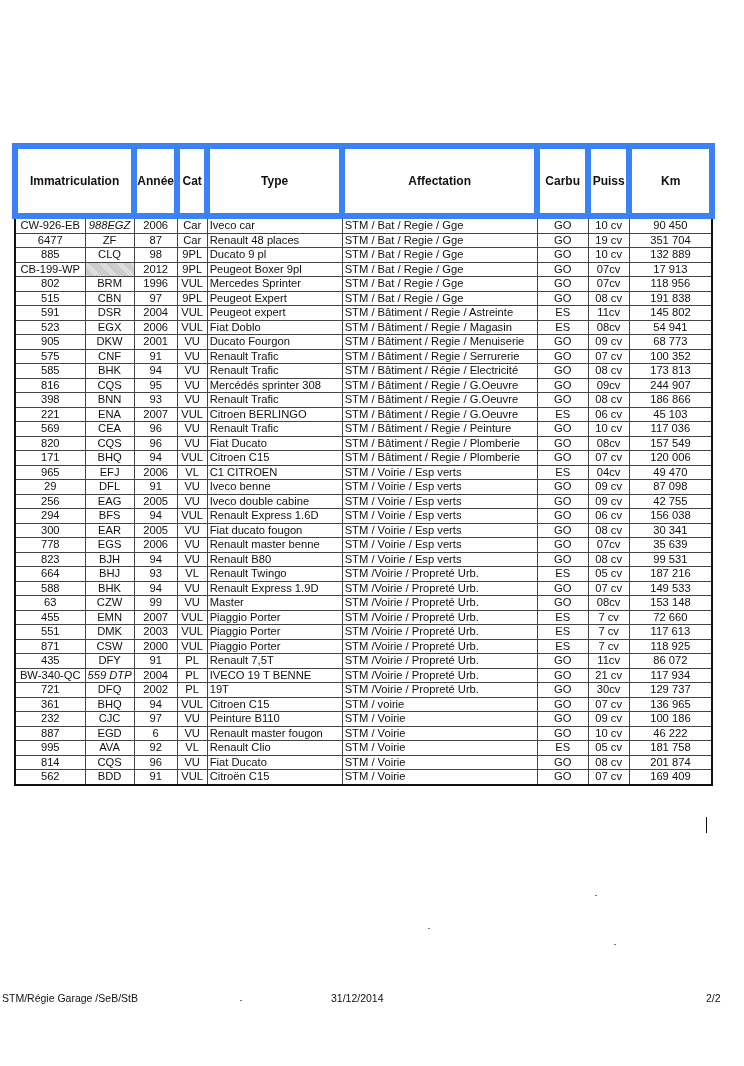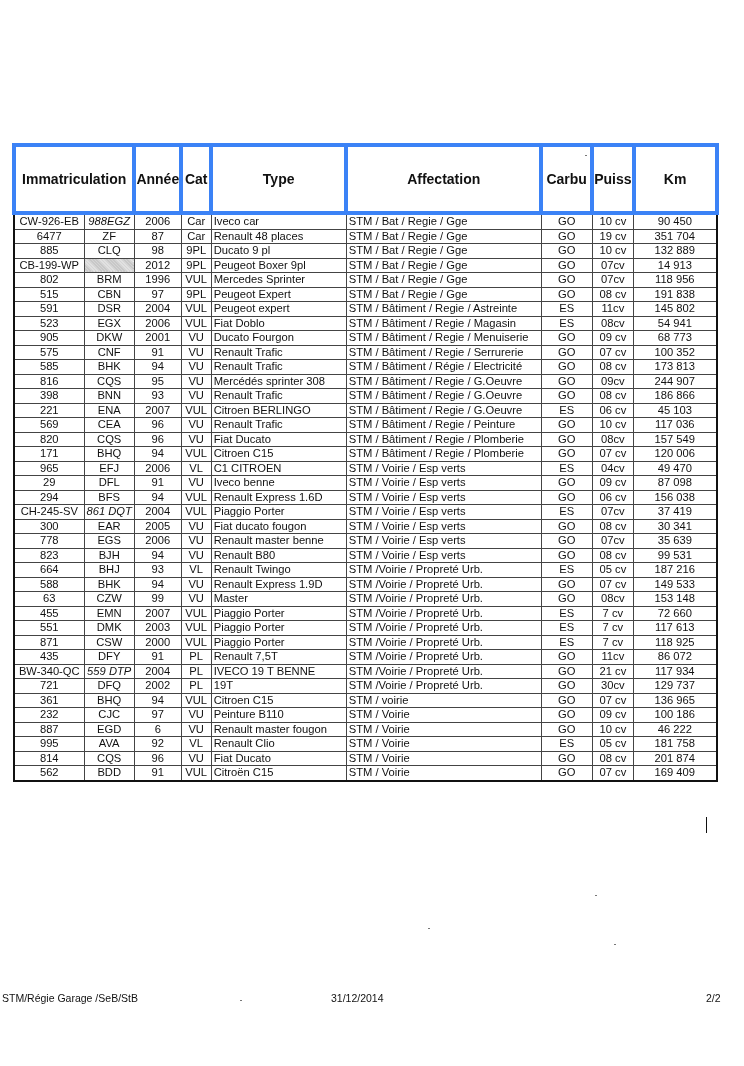--- a/index.html
+++ b/index.html
@@ -1,21 +1,21 @@
 <!DOCTYPE html>
 <html><head>
 <meta charset="utf-8">
 <style>
   html, body { margin:0; padding:0; background:#ffffff; }
   body { width:744px; height:1066px; position:relative; overflow:hidden;
          font-family:"Liberation Sans", sans-serif; color:#111; }
   .page { position:absolute; left:0; top:0; width:744px; height:1066px; }
   table.fleet { position:absolute; left:12px; top:143px; border-collapse:collapse;
                 border:2px solid #111; table-layout:fixed; }
-  table.fleet th { font-size:14px; font-weight:bold; height:64px; border:4px solid #3b82f6;
+  table.fleet th { font-size:12px; font-weight:bold; height:64px; border:6px solid #3b82f6;
                    text-align:center; vertical-align:middle; padding:0; }
   table.fleet td { font-size:11.2px; height:13.5px; line-height:13px; border:1px solid #444;
                    padding:0 2px; white-space:nowrap; overflow:hidden; }
   td.c { text-align:center; }
   td.l { text-align:left; }
   td.ital { font-style:italic; font-size:8.5px; text-align:center;margin-top:28px; }
   td.hatch { background:repeating-linear-gradient(45deg,#bbb 0 1px,#eee 1px 2px); }
   .rightline { position:absolute; left:706px; top:817px; width:1px; height:16px; background:#111; }
   .footer { position:absolute; top:992px; font-size:10.5px; }
   .f-left { left:2px; }
@@ -87,21 +87,21 @@
         </tr>
         <tr>
           <td class="c">CB-199-WP</td>
           <td class="c hatch"></td>
           <td class="c">2012</td>
           <td class="c">9PL</td>
           <td class="l">Peugeot Boxer 9pl</td>
           <td class="l">STM / Bat / Regie / Gge</td>
           <td class="c">GO</td>
           <td class="c">07cv</td>
-          <td class="c">14 913</td>
+          <td class="c">17 913</td>
         </tr>
         <tr>
           <td class="c">802</td>
           <td class="c">BRM</td>
           <td class="c">1996</td>
           <td class="c">VUL</td>
           <td class="l">Mercedes Sprinter</td>
           <td class="l">STM / Bat / Regie / Gge</td>
           <td class="c">GO</td>
           <td class="c">07cv</td>
@@ -255,40 +255,40 @@
           <td class="c">DFL</td>
           <td class="c">91</td>
           <td class="c">VU</td>
           <td class="l">Iveco benne</td>
           <td class="l">STM / Voirie / Esp verts</td>
           <td class="c">GO</td>
           <td class="c">09 cv</td>
           <td class="c">87 098</td>
         </tr>
         <tr>
+          <td class="c">256</td>
+          <td class="c">EAG</td>
+          <td class="c">2005</td>
+          <td class="c">VU</td>
+          <td class="l">Iveco double cabine</td>
+          <td class="l">STM / Voirie / Esp verts</td>
+          <td class="c">GO</td>
+          <td class="c">09 cv</td>
+          <td class="c">42 755</td>
+        </tr>
+        <tr>
           <td class="c">294</td>
           <td class="c">BFS</td>
           <td class="c">94</td>
           <td class="c">VUL</td>
           <td class="l">Renault Express 1.6D</td>
           <td class="l">STM / Voirie / Esp verts</td>
           <td class="c">GO</td>
           <td class="c">06 cv</td>
           <td class="c">156 038</td>
-        </tr>
-        <tr>
-          <td class="c">CH-245-SV</td>
-          <td class="ital">861 DQT</td>
-          <td class="c">2004</td>
-          <td class="c">VUL</td>
-          <td class="l">Piaggio Porter</td>
-          <td class="l">STM / Voirie / Esp verts</td>
-          <td class="c">ES</td>
-          <td class="c">07cv</td>
-          <td class="c">37 419</td>
         </tr>
         <tr>
           <td class="c">300</td>
           <td class="c">EAR</td>
           <td class="c">2005</td>
           <td class="c">VU</td>
           <td class="l">Fiat ducato fougon</td>
           <td class="l">STM / Voirie / Esp verts</td>
           <td class="c">GO</td>
           <td class="c">08 cv</td>

